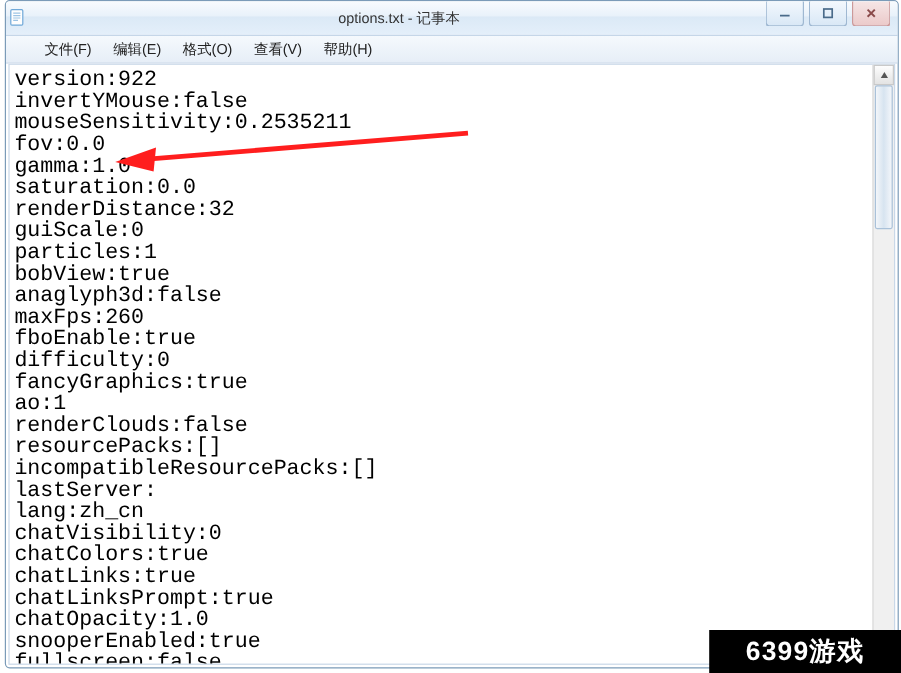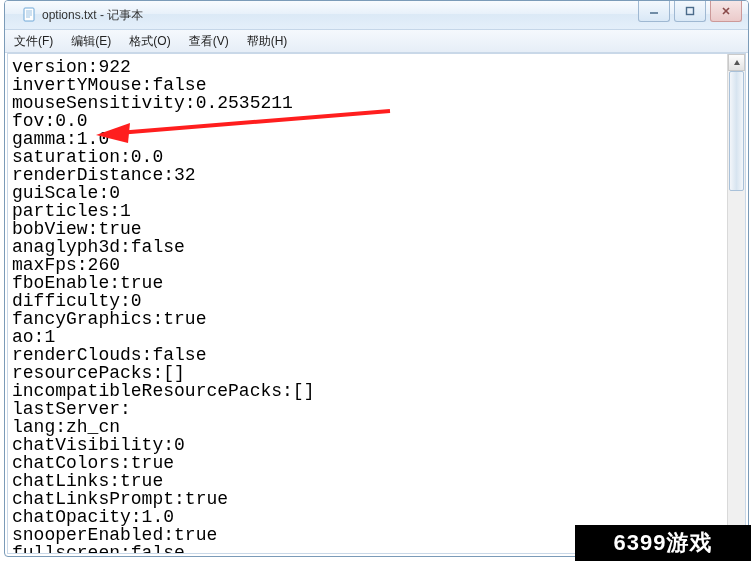--- a/index.html
+++ b/index.html
@@ -24,21 +24,22 @@
     background: #fff;
     box-shadow: 0 0 0 1px rgba(255,255,255,0.6) inset;
   }
   
   .titlebar {
     height: 28px;
     display: flex;
     align-items: center;
     background: linear-gradient(to bottom, #f8fbfe 0%, #e8f1fa 45%, #dbe9f6 46%, #e4effa 100%);
     border-bottom: 1px solid #c5d6e8;
-    padding-left: 17px;
+    padding-left: 2px;
+    text-align: center;
   }
   .app-icon {
     width: 16px;
     height: 16px;
     margin-right: 4px;
     display: flex;
     align-items: center;
     justify-content: center;
   }
   .title-text {
@@ -71,21 +72,21 @@
     background: linear-gradient(to bottom,#f6e6e6,#ebcaca);
     border-color:#c99;
     color:#8a4a4a;
   }
   
   .menubar {
     height: 22px;
     display: flex;
     align-items: flex-end;
     gap: 2px;
-    padding-left: 1px;
+    padding-left: 24px;
     background: linear-gradient(to bottom,#f5f9fd,#e6eef7);
     border-bottom: 1px solid #c9d8e8;
     font-size: 12px;
     color: #222;
   }
   .menu-item {
     padding: 2px 8px;
     border-radius: 2px;
   }
   
@@ -144,21 +145,21 @@
   .arrow {
     position: absolute;
     pointer-events: none;
     z-index: 10;
   }
   
   .watermark {
     position: absolute;
     right: 0;
     bottom: 0;
-    width: 176px;
+    width: 160px;
     height: 36px;
     background: #000;
     color: #fff;
     font-size: 22px;
     font-weight: bold;
     display: flex;
     align-items: center;
     justify-content: center;
     letter-spacing: 1px;
     font-family: "Microsoft YaHei", sans-serif;

